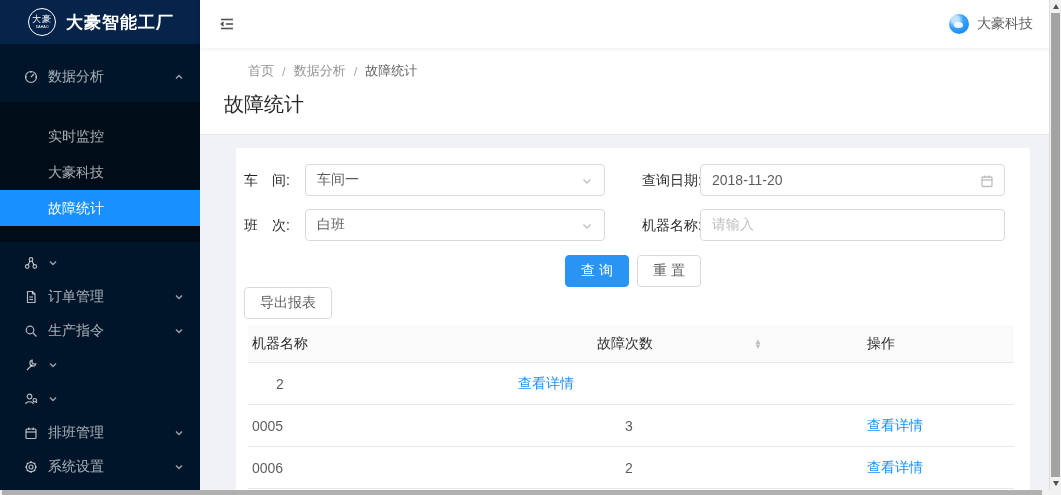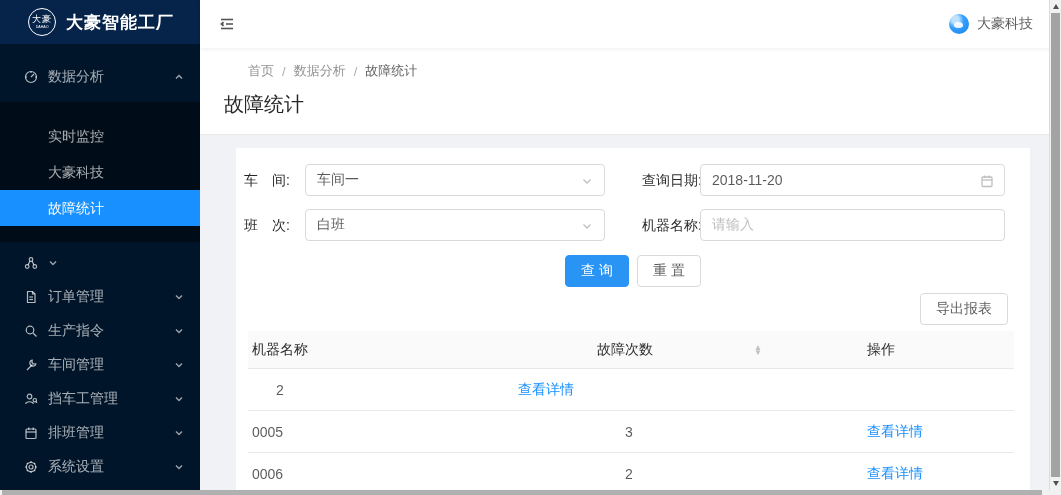--- a/index.html
+++ b/index.html
@@ -69,21 +69,21 @@
   .f-value { font-size:14px; color:rgba(0,0,0,.65); }
   .f-placeholder { font-size:14px; color:#bfbfbf; }
   .f-suffix { position:absolute; right:10px; top:9px; width:14px; height:14px; display:flex; }
   svg.gray-icon { stroke:#bfbfbf; fill:none; stroke-width:1.3; }
 
   
   .btn-row { display:flex; justify-content:center; gap:8px; margin-top:14px; }
   .btn { height:32px; padding:0 15px; border-radius:4px; font-size:14px; display:inline-flex;
     align-items:center; cursor:pointer; border:1px solid #d9d9d9; background:#fff; color:rgba(0,0,0,.65); white-space:nowrap; }
   .btn.primary { background:#2a94f4; border-color:#2a94f4; color:#fff; }
-  .export-row { display:flex; justify-content:flex-end; margin-top:6px; padding-right:14px; }
+  .export-row { display:flex; justify-content:flex-start; padding-right:14px; }
 
   
   .table { margin-top:6px; width:766px; margin-left:4px; }
   .t-header { display:flex; background:#fafafa; border-bottom:1px solid #e8e8e8; height:38px; align-items:center;
     color:rgba(0,0,0,.85); font-size:14px; }
   .t-row { display:flex; height:42px; align-items:center; border-bottom:1px solid #e8e8e8; font-size:14px; color:rgba(0,0,0,.65); }
   .c1 { flex:0 0 349px; padding-left:4px; }
   .c2 { flex:0 0 254px; position:relative; }
   .t-row .c2 { padding-left:28px; }
   .c3 { flex:1; padding-left:16px; }
@@ -192,38 +192,36 @@
         </span>
       </div>
 
       <div class="menu-item">
         <span class="mi-icon">
           <svg class="line-icon" width="14" height="14" viewBox="0 0 14 14">
               <path d="M3 12 L8.5 6.5"></path>
               <path d="M8.2 2.2 a3 3 0 1 0 3.6 3.6 L9.5 6 L8 4.5 Z"></path>
             </svg>
         </span>
-        <span class="mi-label">车间管理</span>
         <span class="caret">
           <svg class="caret-icon" width="10" height="10" viewBox="0 0 10 10">
               <path d="M2 3.5 L5 6.5 L8 3.5"></path>
             </svg>
         </span>
       </div>
 
       <div class="menu-item">
         <span class="mi-icon">
           <svg class="line-icon" width="14" height="14" viewBox="0 0 14 14">
               <circle cx="5.5" cy="4.5" r="2.3"></circle>
               <path d="M1.8 12 C1.8 9 9.2 9 9.2 12"></path>
               <circle cx="10.8" cy="8.2" r="1.7"></circle>
               <path d="M12 9.6 L13 10.8"></path>
             </svg>
         </span>
-        <span class="mi-label">挡车工管理</span>
         <span class="caret">
           <svg class="caret-icon" width="10" height="10" viewBox="0 0 10 10">
               <path d="M2 3.5 L5 6.5 L8 3.5"></path>
             </svg>
         </span>
       </div>
 
       <div class="menu-item">
         <span class="mi-icon">
           <svg class="line-icon" width="14" height="14" viewBox="0 0 14 14">

